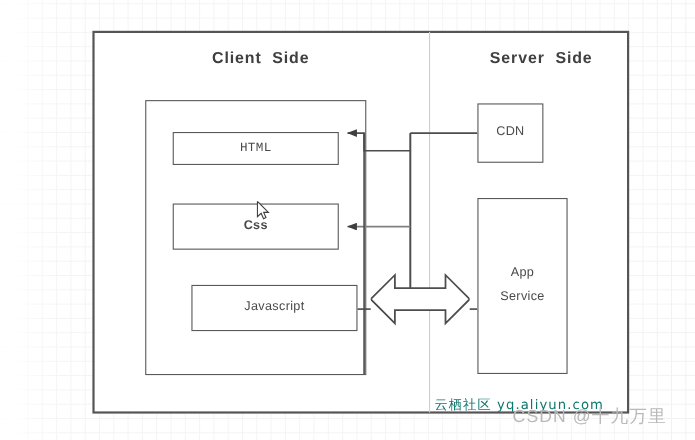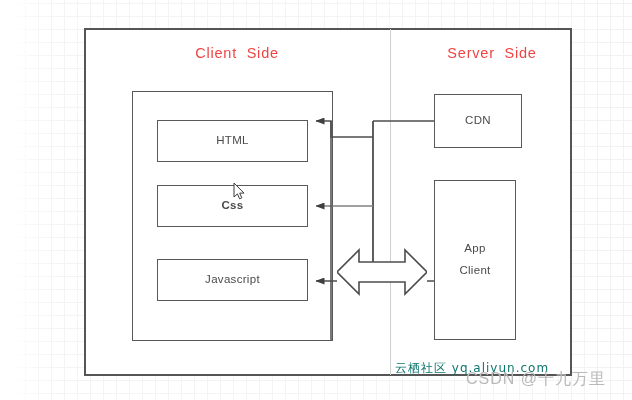--- a/index.html
+++ b/index.html
@@ -44,39 +44,39 @@
   
   #outer-frame{left:84px;top:28px;width:488px;height:348px;border-width:2px;border-color:#555;}
   
   #divider{
     position:absolute;left:390px;top:29px;width:1.4px;height:346px;
     background:#cfcfcf;
   }
   
   .section-title{
     position:absolute;
-    color:#ef4444;
+    color:#404040;
     font-size:14.5px;
-    font-weight:normal;
+    font-weight:bold;
     letter-spacing:.8px;
     white-space:pre;
   }
   #client-title{left:84px;top:45px;width:306px;text-align:center;}
   #server-title{left:390px;top:45px;width:204px;text-align:center;}
 
   
   #client-inner{left:132px;top:91px;width:201px;height:250px;}
 
   
-  #html-box{left:157px;top:120px;width:151px;height:42px;}
+  #html-box{left:157px;top:120px;width:151px;height:30px;font-family:Liberation Mono, monospace;}
   #css-box{left:157px;top:185px;width:151px;height:42px;}
-  #js-box{left:157px;top:259px;width:151px;height:42px;}
+  #js-box{left:174px;top:259px;width:151px;height:42px;}
 
   
-  #cdn-box{left:434px;top:94px;width:88px;height:54px;}
+  #cdn-box{left:434px;top:94px;width:60px;height:54px;}
   #app-box{left:434px;top:180px;width:82px;height:160px;}
 
   
   .v-center{display:flex;align-items:center;justify-content:center;
             width:100%;height:100%;box-sizing:border-box;}
   .lbl{color:#4a4a4a;font-size:11.5px;letter-spacing:.3px;white-space:pre;text-align:center;line-height:1.9;}
   .lbl.bold{font-weight:bold;font-size:11.5px;}
 
   
   #wires{position:absolute;left:0;top:0;width:632px;height:400px;overflow:visible;}
@@ -167,21 +167,21 @@
 
   <div class="box" id="cdn-box">
     <div class="v-center">
         <span class="lbl">CDN</span>
       </div>
   </div>
 
   <div class="box" id="app-box">
     <div class="v-center">
         <span class="lbl">App
-Client</span>
+Service</span>
       </div>
   </div>
 
 </div>
 
 <div id="wm-faint">云栖社区 yq.aliyun.com</div>
 <div id="wm-main">CSDN @十九万里</div>
 
 <svg id="cursor" viewBox="0 0 14 18" style="left: 233px; top: 183px;">
   <polygon points="1,0 1,14 4.4,10.9 6.6,15.8 8.8,14.8 6.7,10.1 11,10.1" fill="#ffffff" stroke="#3b3b3b" stroke-width="1"></polygon>

